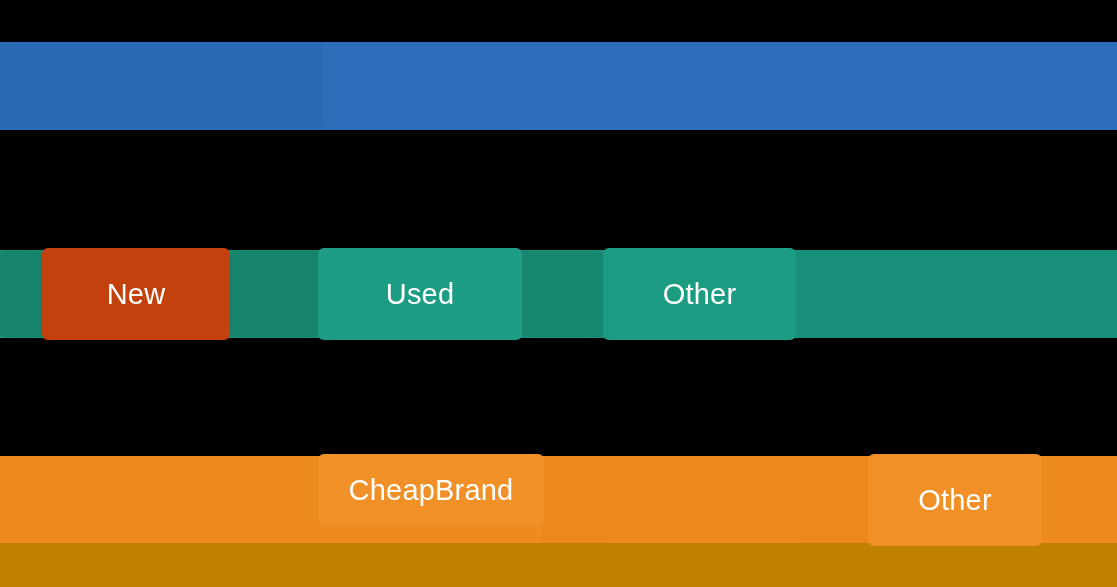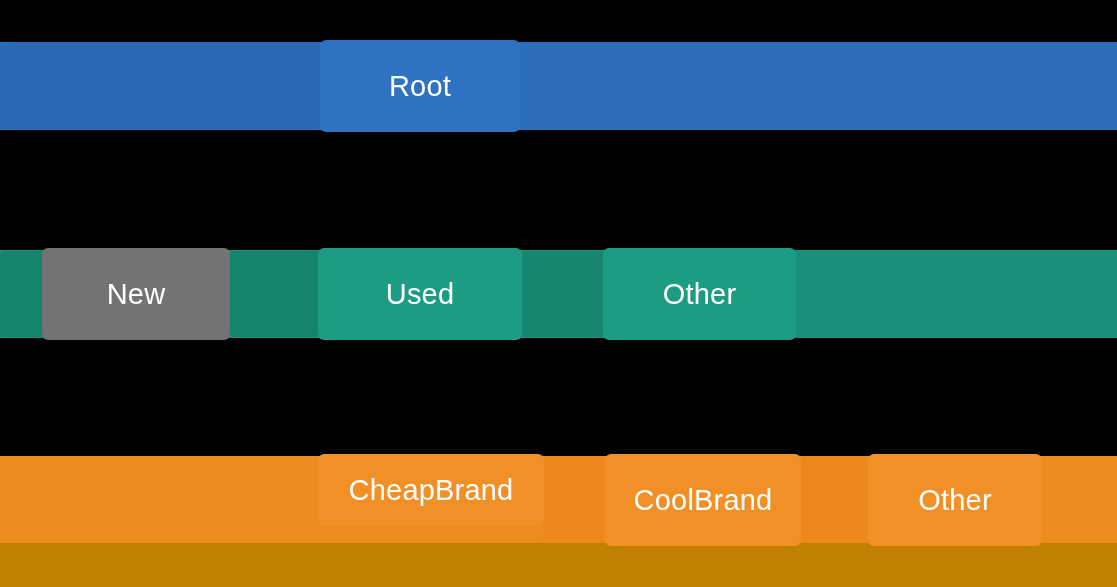--- a/index.html
+++ b/index.html
@@ -41,46 +41,40 @@
     letter-spacing: 0.2px;
     white-space: nowrap;
   }
 </style>
 </head>
 <body>
 
 <div class="canvas" style="width: 1117px; height: 587px; background: rgb(0, 0, 0);">
     <div class="seg base" style="left: 0px; top: 42px; width: 1117px; height: 88px; background: rgb(43, 109, 185);"></div>
     <div class="seg filler" style="left: 0px; top: 43px; width: 322px; height: 86px; background: rgb(41, 104, 178);"></div>
-    <div class="seg node" style="left: 320px; top: 40px; width: 200px; height: 92px; background: rgb(46, 114, 193);">
-      <span>Root</span>
-    </div>
     <div class="seg filler" style="left: 520px; top: 43px; width: 597px; height: 86px; background: rgb(44, 110, 186);"></div>
     <div class="seg base" style="left: 0px; top: 250px; width: 1117px; height: 88px; background: rgb(25, 145, 122);"></div>
     <div class="seg filler" style="left: 0px; top: 251px; width: 45px; height: 86px; background: rgb(22, 131, 108);"></div>
-    <div class="seg node" style="left: 42px; top: 248px; width: 188px; height: 92px; background: #737373;">
+    <div class="seg node" style="left: 42px; top: 248px; width: 188px; height: 92px; background: #c2410c;">
       <span>New</span>
     </div>
     <div class="seg filler" style="left: 229px; top: 251px; width: 91px; height: 86px; background: rgb(22, 131, 108);"></div>
     <div class="seg node" style="left: 318px; top: 248px; width: 204px; height: 92px; background: rgb(28, 156, 131);">
       <span>Used</span>
     </div>
     <div class="seg filler" style="left: 521px; top: 251px; width: 84px; height: 86px; background: rgb(23, 135, 111);"></div>
     <div class="seg node" style="left: 603px; top: 248px; width: 193px; height: 92px; background: rgb(28, 156, 131);">
       <span>Other</span>
     </div>
     <div class="seg filler" style="left: 795px; top: 251px; width: 322px; height: 86px; background: rgb(25, 145, 122);"></div>
     <div class="seg base" style="left: 0px; top: 456px; width: 1117px; height: 88px; background: rgb(238, 139, 31);"></div>
     <div class="seg filler" style="left: 0px; top: 457px; width: 320px; height: 86px; background: rgb(238, 139, 31);"></div>
     <div class="seg node" style="left: 318px; top: 454px; width: 226px; height: 72px; background: rgb(240, 144, 38);">
       <span>CheapBrand</span>
     </div>
     <div class="seg filler" style="left: 542px; top: 457px; width: 66px; height: 86px; background: rgb(236, 136, 28);"></div>
-    <div class="seg node" style="left: 605px; top: 454px; width: 196px; height: 92px; background: rgb(240, 144, 38);">
-      <span>CoolBrand</span>
-    </div>
     <div class="seg filler" style="left: 799px; top: 457px; width: 71px; height: 86px; background: rgb(236, 136, 28);"></div>
     <div class="seg node" style="left: 868px; top: 454px; width: 174px; height: 92px; background: rgb(240, 144, 38);">
       <span>Other</span>
     </div>
     <div class="seg filler" style="left: 1040px; top: 457px; width: 77px; height: 86px; background: rgb(238, 139, 31);"></div>
     <div class="seg base" style="left: 0px; top: 543px; width: 1117px; height: 44px; background: rgb(192, 128, 0);"></div>
   </div>
 
 </body></html>

